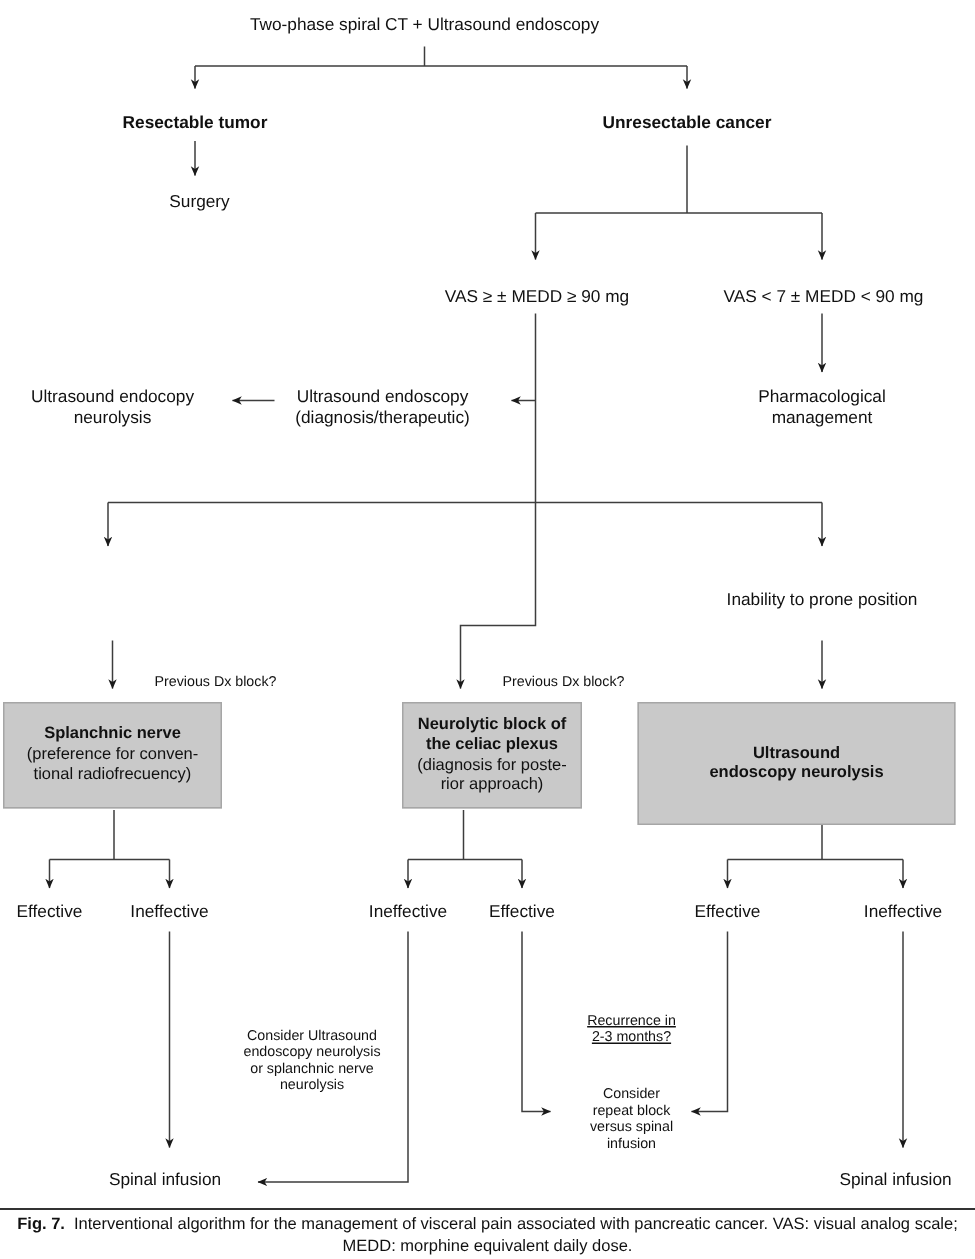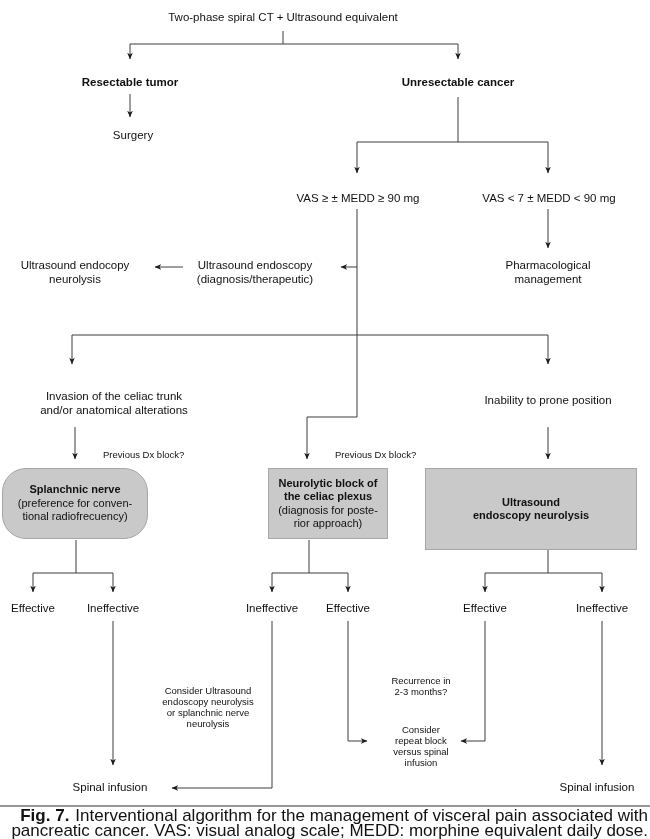--- a/index.html
+++ b/index.html
@@ -21,21 +21,21 @@
   .sm { font-size:9.5px; line-height:11px;padding-left:16px; }
   .gbox {
     position:absolute; z-index:2;
     background:#c9c9c9; border:1px solid #a6a6a6;
     display:flex; flex-direction:column; justify-content:center;
     text-align:center; font-size:11px; line-height:13.5px;
     white-space:pre; box-sizing:border-box;
   }
   .caption {
     position:absolute; z-index:2; left:2px; top:809px; width:646px;
-    font-size:17px; line-height:14.5px; text-align:right;
+    font-size:11px; line-height:14.5px; text-align:center;
   }
   .caption .lbl { font-weight:bold; margin-right:6px; }
 </style>
 </head>
 <body>
 
 <div id="canvas">
 
   <svg class="wires" width="650" height="839" viewBox="0 0 650 839">
     <defs>
@@ -91,51 +91,49 @@
 
     <path d="M348,621 V741 H367" marker-end="url(#ah)"></path>
 
     <path d="M485,621 V741 H461" marker-end="url(#ah)"></path>
 
     <path d="M602,621 V765" marker-end="url(#ah)"></path>
 
     <path class="sep" d="M0,806 H650"></path>
   </svg>
 
-  <div class="node ctr" style="left:283px; top:10px;">Two-phase spiral CT + Ultrasound equivalent</div>
+  <div class="node ctr" style="left:283px; top:10px;">Two-phase spiral CT + Ultrasound endoscopy</div>
 
   <div class="node ctr b" style="left:130px; top:75px;">Resectable tumor</div>
 
   <div class="node ctr b" style="left:458px; top:75px;">Unresectable cancer</div>
 
   <div class="node ctr" style="left:133px; top:128px;">Surgery</div>
 
   <div class="node ctr" style="left:358px; top:191px;">VAS ≥ ± MEDD ≥ 90 mg</div>
 
   <div class="node ctr" style="left:549px; top:191px;">VAS &lt; 7 ± MEDD &lt; 90 mg</div>
 
   <div class="node ctr" style="left:75px; top:258px;">Ultrasound endocopy
 neurolysis</div>
 
   <div class="node ctr" style="left:255px; top:258px;">Ultrasound endoscopy
 (diagnosis/therapeutic)</div>
 
   <div class="node ctr" style="left:548px; top:258px;">Pharmacological
 management</div>
 
-  <div class="node ctr" style="left:114px; top:389px;">Invasion of the celiac trunk
-and/or anatomical alterations</div>
 
   <div class="node ctr" style="left:548px; top:393px;">Inability to prone position</div>
 
   <div class="node sm" style="left:87px; top:449px;">Previous Dx block?</div>
 
   <div class="node sm" style="left:319px; top:449px;">Previous Dx block?</div>
 
-  <div class="gbox" style="left:2px; top:468px; width:146px; height:71px;border-radius:24px;">
+  <div class="gbox" style="left:2px; top:468px; width:146px; height:71px;">
     <div class="b">Splanchnic nerve</div>
     <div>(preference for conven-
 tional radiofrecuency)</div>
   </div>
 
   <div class="gbox" style="left:236px; top:468px; width:120px; height:71px;margin-left:32px;">
     <div class="b">Neurolytic block of
 the celiac plexus</div>
     <div>(diagnosis for poste-
 rior approach)</div>
@@ -151,21 +149,21 @@
   <div class="node ctr" style="left:272px; top:601px;">Ineffective</div>
   <div class="node ctr" style="left:348px; top:601px;">Effective</div>
   <div class="node ctr" style="left:485px; top:601px;">Effective</div>
   <div class="node ctr" style="left:602px; top:601px;">Ineffective</div>
 
   <div class="node ctr sm" style="left:200px; top:685px;">Consider Ultrasound
 endoscopy neurolysis
 or splanchnic nerve
 neurolysis</div>
 
-  <div class="node ctr sm" style="left:413px; top:675px;">Recurrence in
+  <div class="node ctr sm" style="left:413px; top:675px;text-decoration:underline;">Recurrence in
 2-3 months?</div>
 
   <div class="node ctr sm" style="left:413px; top:724px;">Consider
 repeat block
 versus spinal
 infusion</div>
 
   <div class="node ctr" style="left:110px; top:780px;">Spinal infusion</div>
 
   <div class="node ctr" style="left:597px; top:780px;">Spinal infusion</div>

